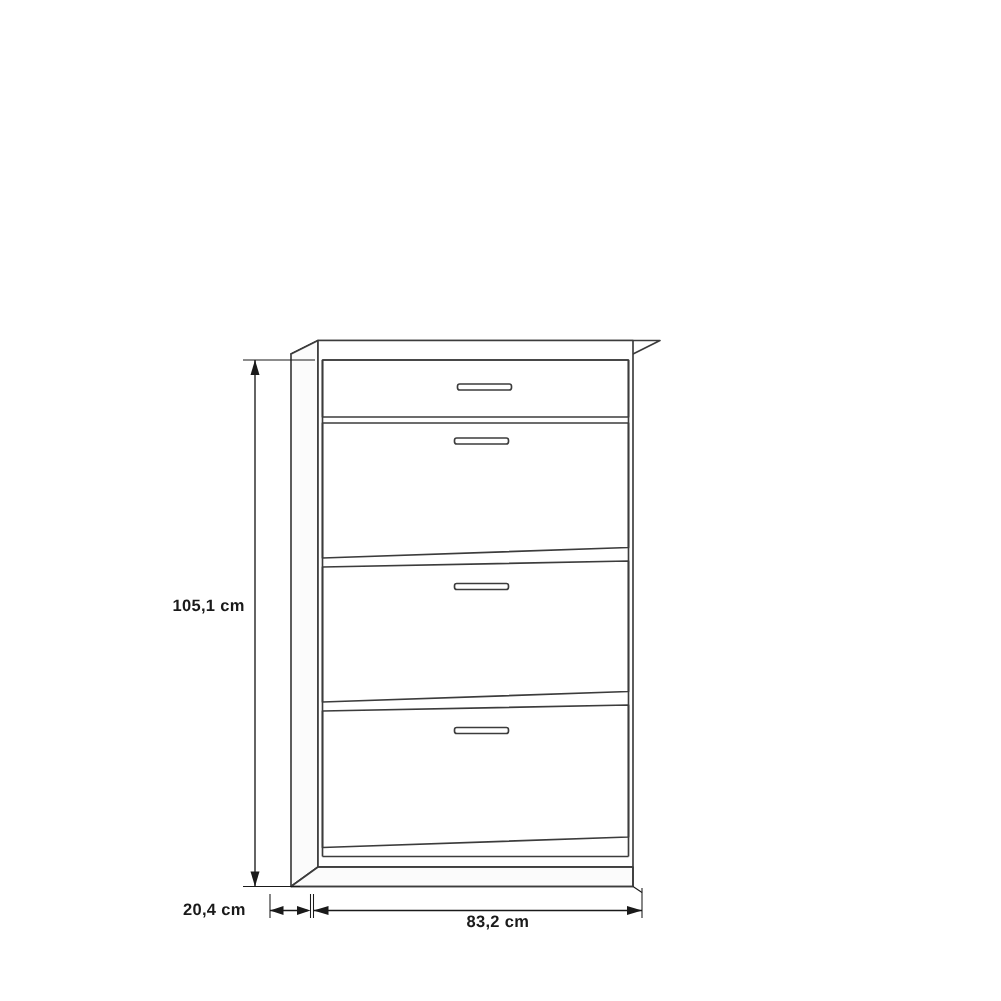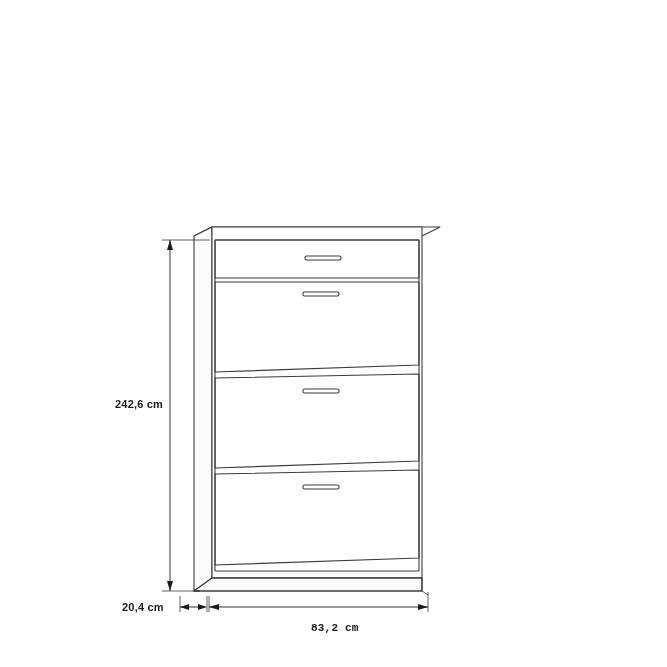--- a/index.html
+++ b/index.html
@@ -34,22 +34,21 @@
   #label-height {
     left: 115px;
     top: 398px;
   }
   #label-depth {
     left: 122px;
     top: 601px;
   }
   #label-width {
     left: 311px;
-    top: 622px;
-    font-family: Liberation Mono, monospace;
+    top: 609px;
   }
 </style>
 </head>
 <body>
 
 <div id="canvas">
 
   <svg id="drawing" viewBox="0 0 667 667">
 
     <g fill="none" stroke="#3c3c3c" stroke-width="1.1" stroke-linejoin="round">
@@ -99,19 +98,19 @@
 
       <line x1="209" y1="607" x2="428" y2="607"></line>
       <polygon points="209,607 219,604 219,610" fill="#1a1a1a" stroke="none"></polygon>
       <polygon points="428,607 418,604 418,610" fill="#1a1a1a" stroke="none"></polygon>
       <line x1="209" y1="596" x2="209" y2="612" stroke-width="0.7"></line>
       <line x1="428" y1="592" x2="428" y2="612" stroke-width="0.7"></line>
       <line x1="422" y1="591" x2="428" y2="595" stroke-width="0.7"></line>
     </g>
   </svg>
 
-  <span class="dim-label" id="label-height">242,6 cm</span>
+  <span class="dim-label" id="label-height">105,1 cm</span>
 
   <span class="dim-label" id="label-depth">20,4 cm</span>
 
   <span class="dim-label" id="label-width">83,2 cm</span>
 
 </div>
 
 </body></html>

